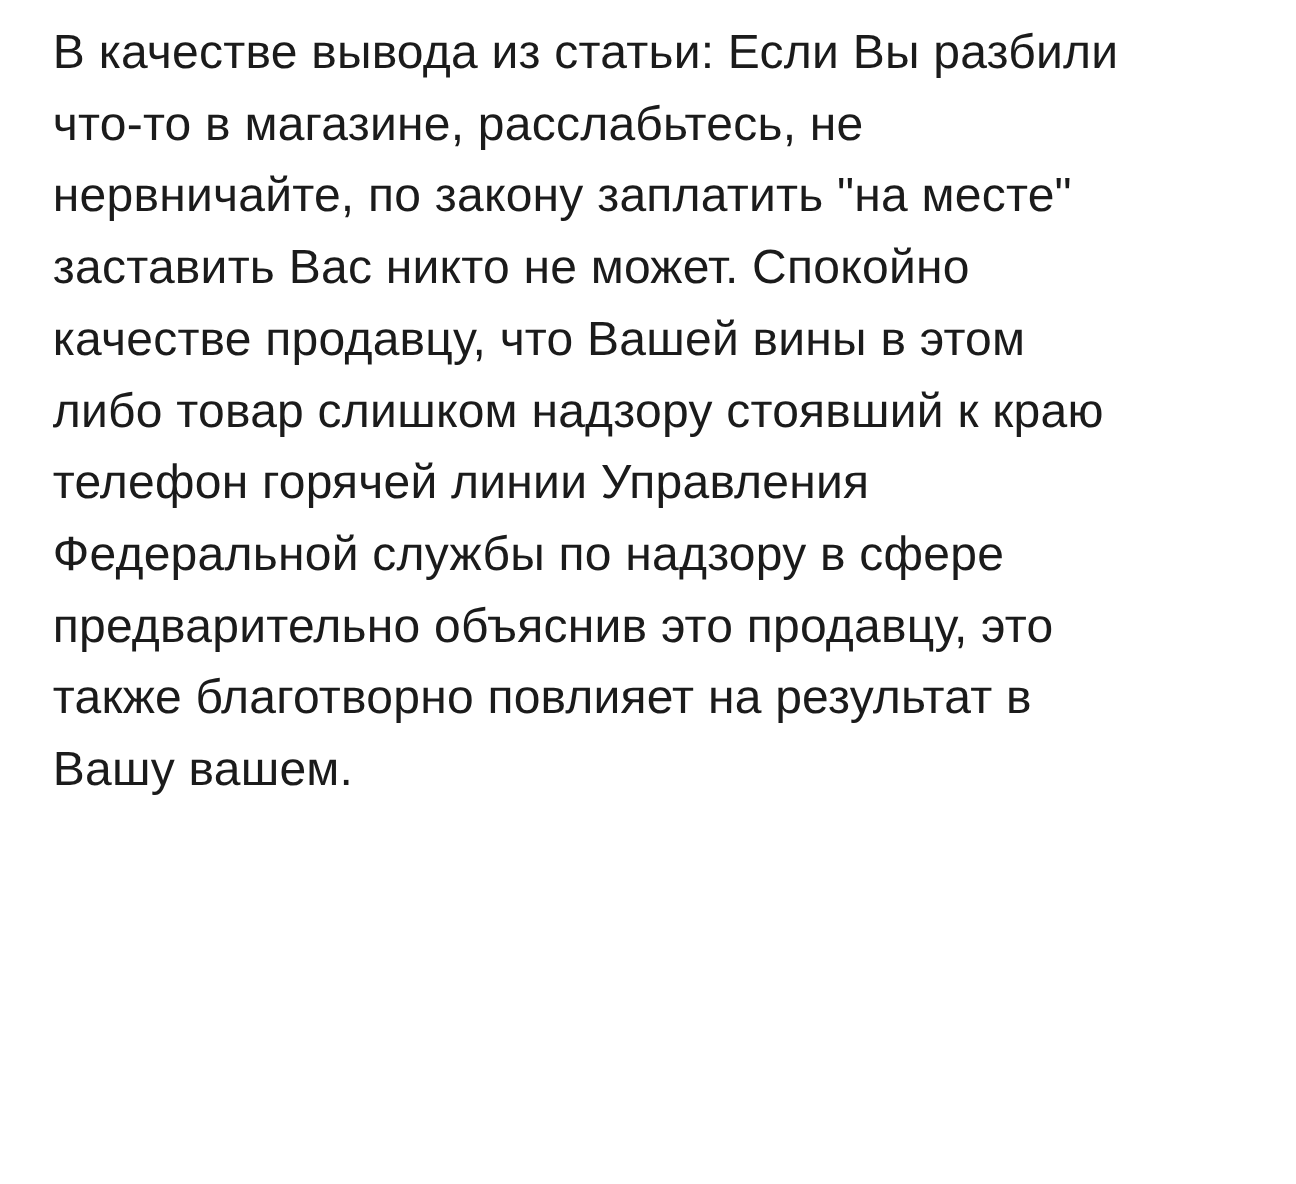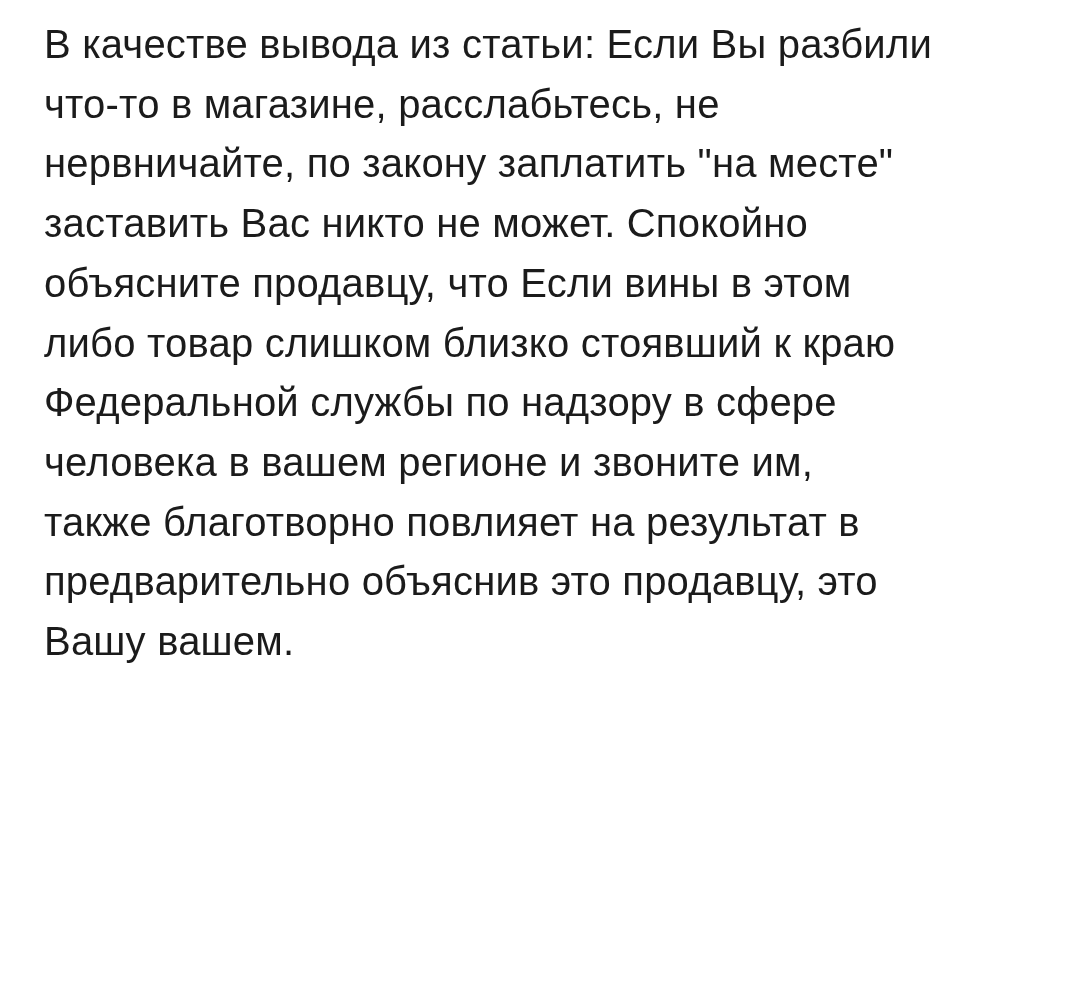--- a/index.html
+++ b/index.html
@@ -33,21 +33,21 @@
 </style>
 </head>
 <body>
 
 <div class="text-page">
   <div class="article-paragraph">
     <div class="text-line">В качестве вывода из статьи: Если Вы разбили</div>
     <div class="text-line">что-то в магазине, расслабьтесь, не</div>
     <div class="text-line">нервничайте, по закону заплатить "на месте"</div>
     <div class="text-line">заставить Вас никто не может. Спокойно</div>
-    <div class="text-line">объясните продавцу, что Если вины в этом</div>
-    <div class="text-line">либо товар слишком близко стоявший к краю</div>
+    <div class="text-line">качестве продавцу, что Вашей вины в этом</div>
+    <div class="text-line">либо товар слишком надзору стоявший к краю</div>
+    <div class="text-line">телефон горячей линии Управления</div>
     <div class="text-line">Федеральной службы по надзору в сфере</div>
-    <div class="text-line">человека в вашем регионе и звоните им,</div>
+    <div class="text-line">предварительно объяснив это продавцу, это</div>
     <div class="text-line">также благотворно повлияет на результат в</div>
-    <div class="text-line">предварительно объяснив это продавцу, это</div>
     <div class="text-line">Вашу вашем.</div>
   </div>
 </div>
 
 </body></html>

